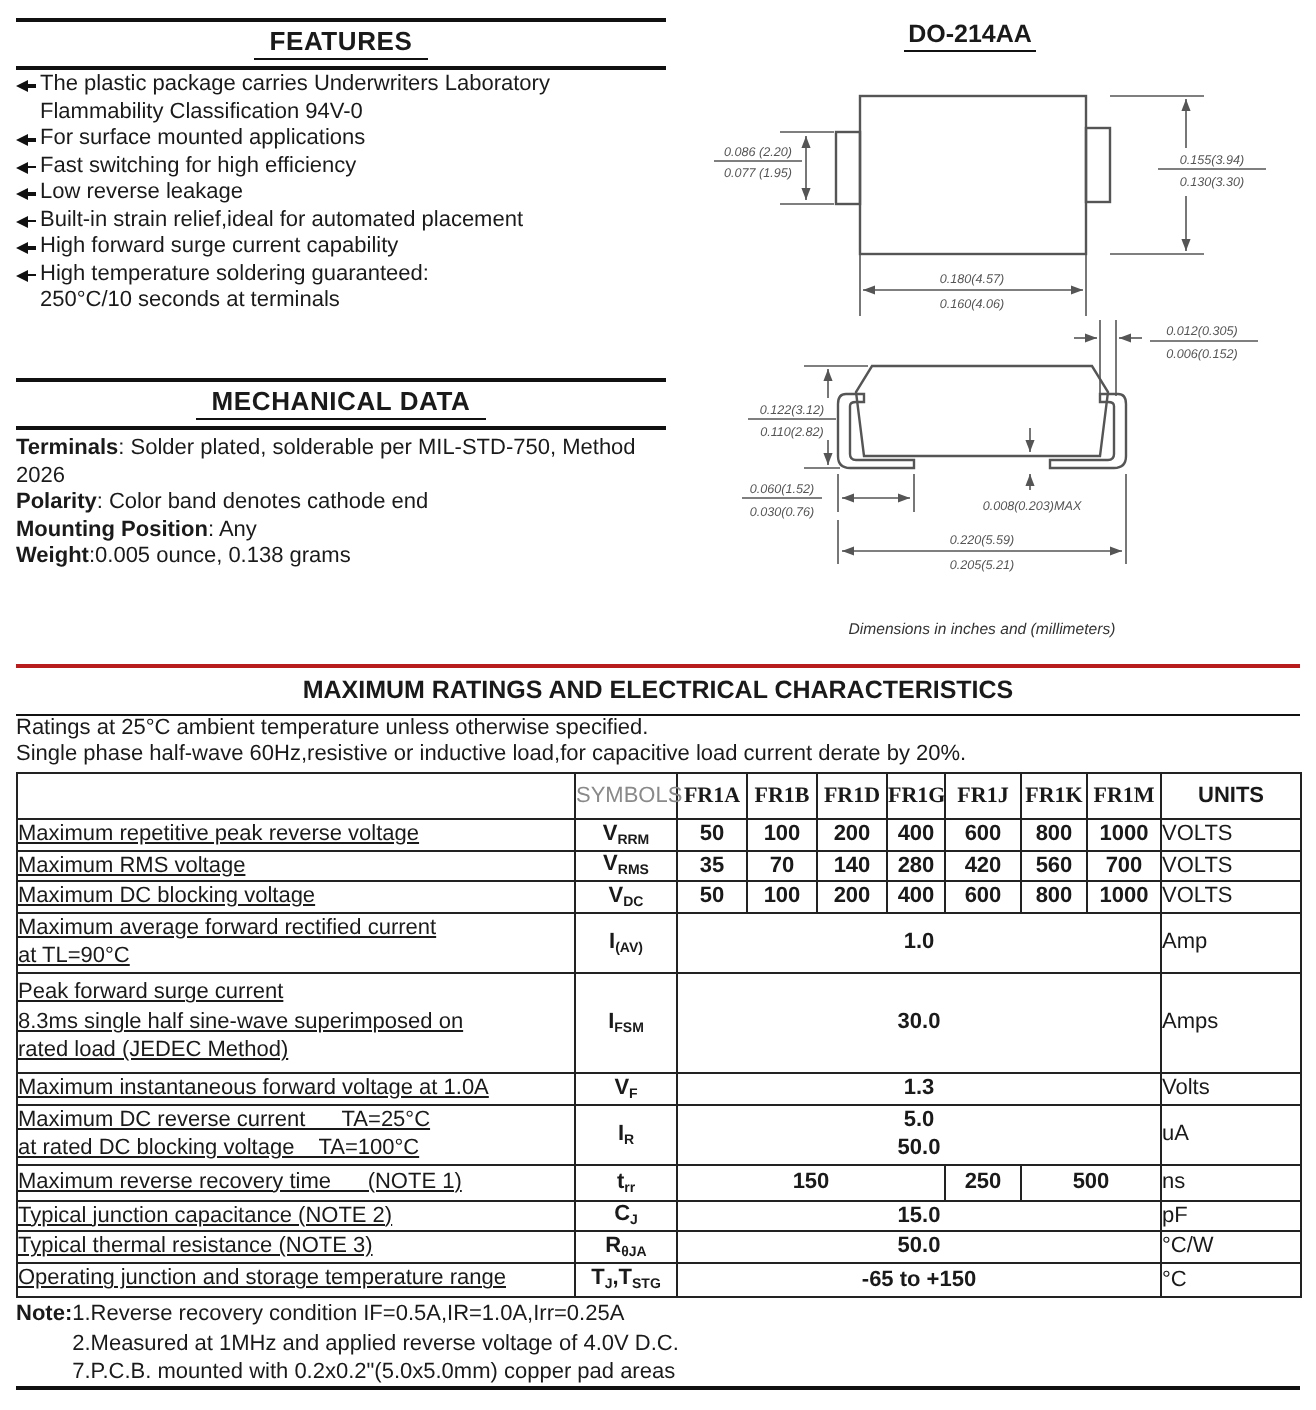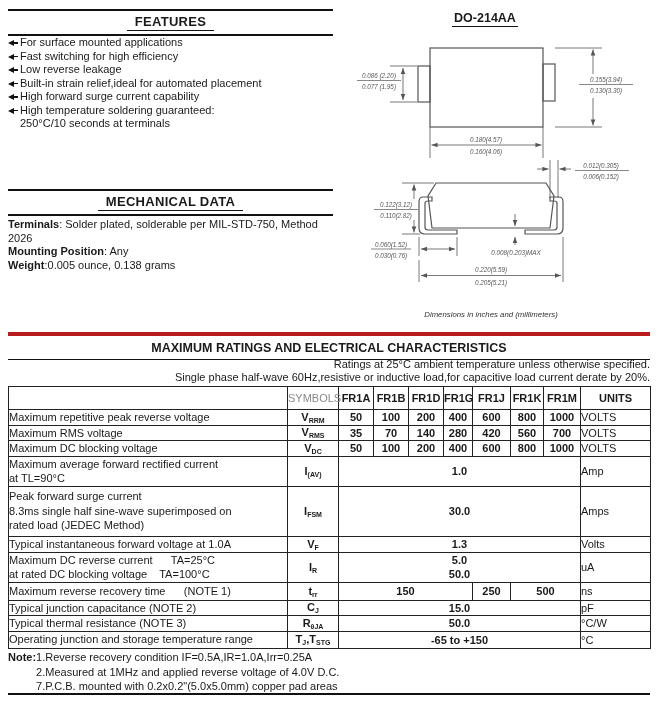--- a/index.html
+++ b/index.html
@@ -42,54 +42,59 @@
   svg .body { fill:none; stroke:#555; stroke-width:1.2; }
   svg .dim  { stroke:#555; stroke-width:0.8; fill:none; }
   svg .fbar { stroke:#555; stroke-width:0.7; }
   svg .dt   { font-size:6.3px; fill:#555; font-style:italic; font-family:"Liberation Sans",sans-serif; }
   svg .cap  { font-size:7.8px; fill:#333; font-style:italic; }
   svg .mid  { text-anchor:middle; }
 
   
   #ratings-head {
     position:absolute; left:8px; top:332px; width:642px;
-    border-top:4px solid #b91c1c; border-bottom:1.5px solid #111;
+    border-top:2px solid #b91c1c; border-bottom:1.5px solid #111;
     text-align:center; padding:2px 0 3px 0;
   }
   #ratings-head .t { font-weight:bold; font-size:12.5px; }
-  #ratings-intro { position:absolute; left:8px; top:358px; width:642px; font-size:11px; line-height:13px;text-align:right; }
+  #ratings-intro { position:absolute; left:8px; top:358px; width:642px; font-size:11px; line-height:13px; }
 
   
   #ratings-table { position:absolute; left:8px; top:386px; width:642px; border-collapse:collapse; table-layout:fixed; }
   #ratings-table td { border:1px solid #222; font-size:11px; padding:0; vertical-align:middle; }
-  td.desc { text-align:left; padding:1px 2px 1px 4px; line-height:14.5px; }
+  td.desc { text-align:left; padding:1px 2px 1px 4px; line-height:14.5px;text-decoration:underline; }
   td.sym  { text-align:center; font-weight:bold; }
   td.sym sub { font-size:7px; font-weight:bold; vertical-align:-2px; letter-spacing:0; }
   td.val  { text-align:center; line-height:14px;font-weight:bold; }
   td.unit { text-align:left; }
   td.symhd { text-align:center; color:#8a8a8a; font-size:9px; }
-  td.part  { text-align:center; font-weight:bold; }
+  td.part  { text-align:center; font-weight:bold;font-family:Liberation Serif, serif; }
   td.unithd{ text-align:center; font-weight:bold; }
 
   
   #notes { position:absolute; left:8px; top:650px; width:560px; display:flex; font-size:11px; line-height:14.5px; }
   #notes b { font-weight:bold; flex:0 0 auto; }
 
   #page-bottom-line { position:absolute; left:8px; top:693px; width:642px; border-top:2px solid #111; }
 </style>
 </head>
 <body>
 
 <div class="sec-head" style="left:8px; top:9px; width:325px;">
   <span class="t">FEATURES</span>
 </div>
 
 <div id="features-list">
   <div class="feat">
       <span class="bullet"></span>
+      <span class="prewrap">The plastic package carries Underwriters Laboratory
+Flammability Classification 94V-0</span>
+    </div>
+  <div class="feat">
+      <span class="bullet"></span>
       <span class="prewrap">For surface mounted applications</span>
     </div>
   <div class="feat">
       <span class="bullet"></span>
       <span class="prewrap">Fast switching for high efficiency</span>
     </div>
   <div class="feat">
       <span class="bullet"></span>
       <span class="prewrap">Low reverse leakage</span>
     </div>
@@ -107,20 +112,21 @@
 250°C/10 seconds at terminals</span>
     </div>
 </div>
 
 <div class="sec-head" style="left:8px; top:189px; width:325px;">
   <span class="t">MECHANICAL DATA</span>
 </div>
 
 <div id="mech-body">
   <div class="mech-line"><b>Terminals</b><span>: Solder plated, solderable per MIL-STD-750, Method 2026</span></div>
+  <div class="mech-line"><b>Polarity</b><span>: Color band denotes cathode end</span></div>
   <div class="mech-line"><b>Mounting Position</b><span>: Any</span></div>
   <div class="mech-line"><b>Weight</b><span>:0.005 ounce, 0.138 grams</span></div>
 </div>
 
 <div id="pkg-title">
   <span class="t">DO-214AA</span>
 </div>
 
 <svg style="position:absolute; left:340px; top:28px;" width="318" height="300" viewBox="0 0 318 300">
   <defs>
@@ -278,21 +284,21 @@
   </tr>
   <tr style="height:50px">
     <td class="desc prewrap">Peak forward surge current
 8.3ms single half sine-wave superimposed on
 rated load (JEDEC Method)</td>
     <td class="sym"><span>I</span><sub>FSM</sub></td>
     <td class="val" colspan="7">30.0</td>
     <td class="unit">Amps</td>
   </tr>
   <tr style="height:16px">
-    <td class="desc prewrap">Typical instantaneous forward voltage at 1.0A</td>
+    <td class="desc prewrap">Maximum instantaneous forward voltage at 1.0A</td>
     <td class="sym"><span>V</span><sub>F</sub></td>
     <td class="val" colspan="7">1.3</td>
     <td class="unit">Volts</td>
   </tr>
   <tr style="height:30px">
     <td class="desc prewrap">Maximum DC reverse current      TA=25°C
 at rated DC blocking voltage    TA=100°C</td>
     <td class="sym"><span>I</span><sub>R</sub></td>
     <td class="val prewrap" colspan="7">5.0
 50.0</td>

